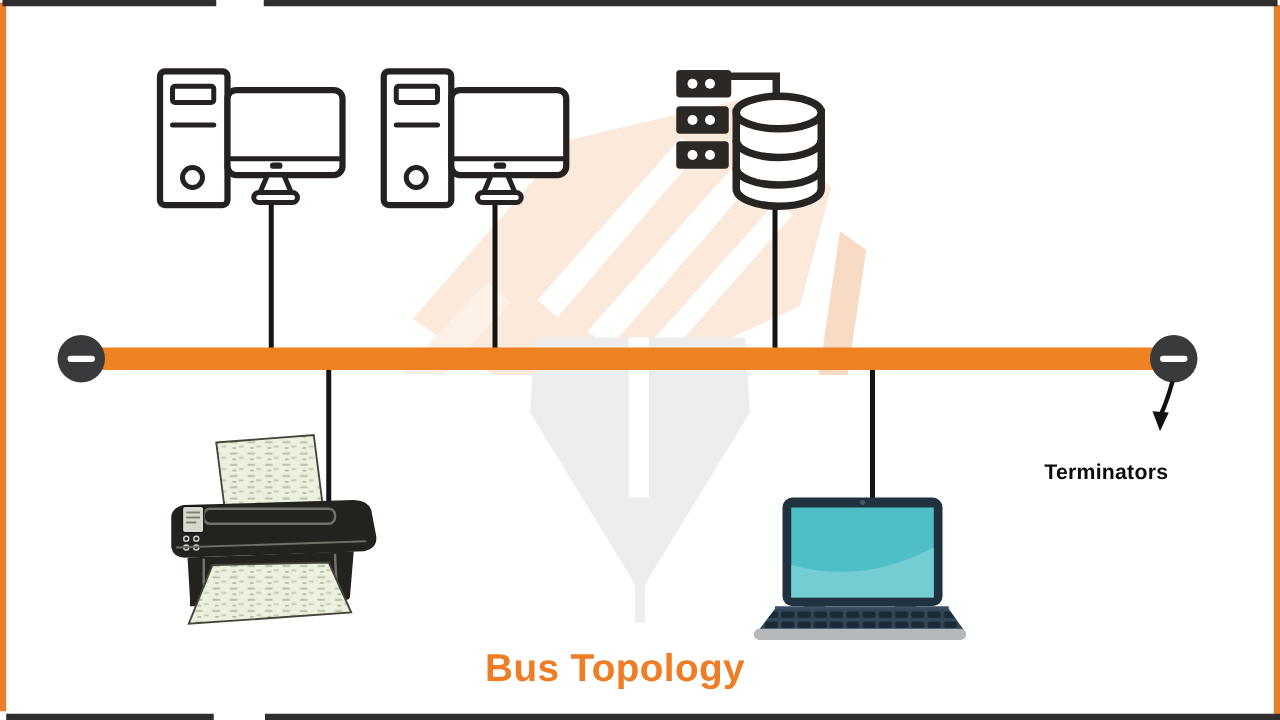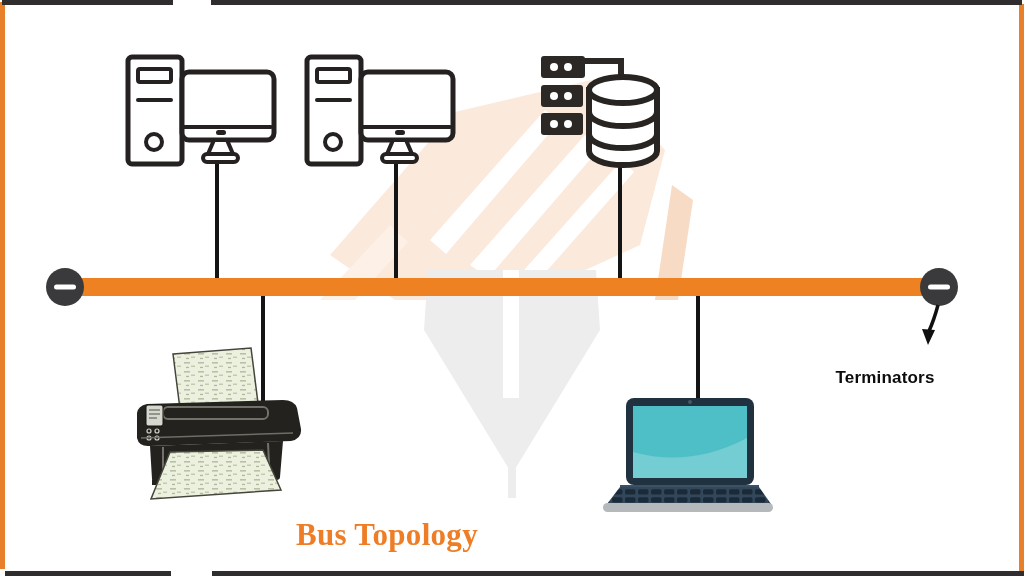--- a/index.html
+++ b/index.html
@@ -39,21 +39,21 @@
   .pbody{fill:#24221F;}
   .pseam{fill:none;stroke:#73716A;stroke-width:2;}
   .paper{fill:url(#speckle);stroke:#45453C;stroke-width:1.5;}
 
   .terminators-label{
     position:absolute;left:815px;top:341px;width:140px;z-index:4;
     font-size:17px;font-weight:700;color:#0C0C0C;text-align:center;letter-spacing:.2px;margin-top:27px;
   }
   .diagram-title{
     position:absolute;left:296px;top:517px;width:300px;z-index:4;
-    font-size:31px;font-weight:700;color:var(--title-orange);text-align:left;letter-spacing:.3px;font-family:Liberation Serif, serif;
+    font-size:31px;font-weight:700;color:var(--title-orange);text-align:right;letter-spacing:.3px;
   }
 </style>
 </head>
 <body>
 
 <div class="layer" style="z-index:1;">
   <svg width="1024" height="576" viewBox="0 0 1024 576">
     <g>
       <path d="M330,255 L455,112 L600,78 L665,150 L640,245 L520,300 L395,300 Z" fill="#FBE9DC"></path>
       <path d="M320,300 L390,225 L408,242 L355,300 Z" fill="#FDF0E7"></path>

